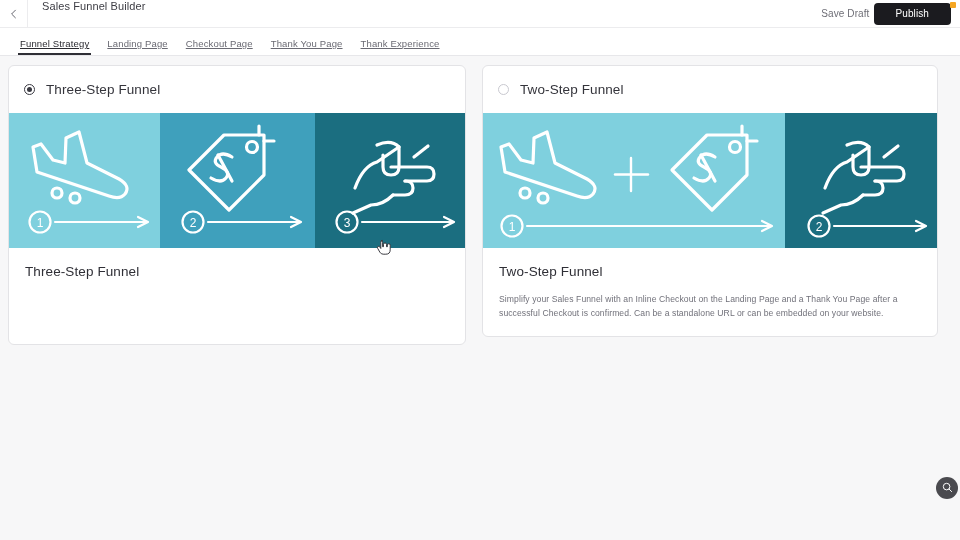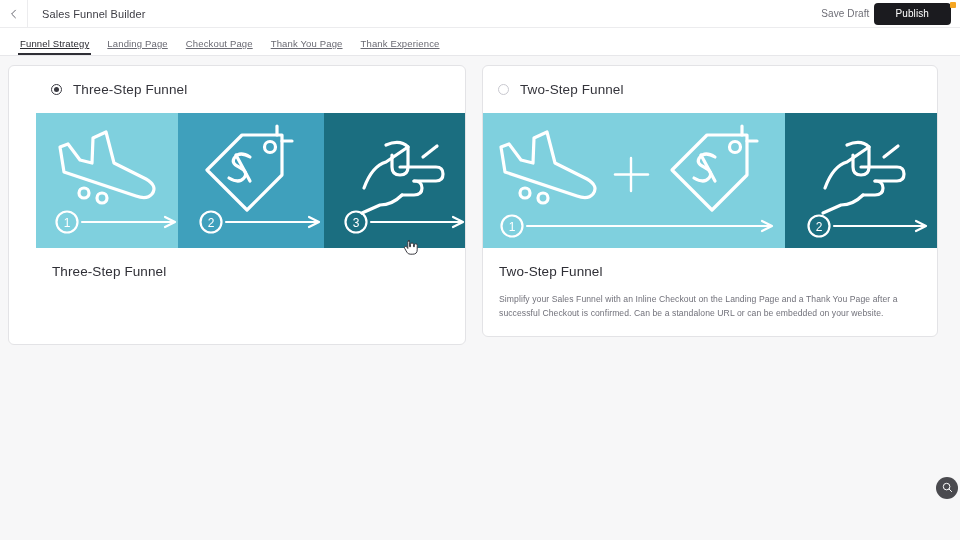--- a/index.html
+++ b/index.html
@@ -8,21 +8,21 @@
     background: #f7f7f8;
     font-family: "Liberation Sans", sans-serif;
     overflow: hidden;
   }
 
   
   .topbar {
     position: absolute; left: 0; top: 0; width: 960px; height: 28px;
     background: #ffffff;
     border-bottom: 1px solid #ececee;
-    display: flex; align-items: center;
+    display: flex; 
   }
   .back-btn {
     width: 28px; height: 27px;
     display: flex; align-items: center; justify-content: center;
     border-right: 1px solid #ececee;
     cursor: pointer;
   }
   .back-btn svg { display: block; }
   .app-title {
     margin-left: 14px;
@@ -73,21 +73,21 @@
   
   .content { position: absolute; left: 0; top: 56px; width: 960px; height: 484px; }
 
   .card {
     position: absolute; top: 9px;
     background: #ffffff;
     border: 1px solid #e3e3e6;
     border-radius: 6px;
     overflow: hidden;
   }
-  .card-a { left: 8px; width: 458px; height: 280px; padding-left: 27px; }
+  .card-a { left: 8px; width: 458px; height: 280px; }
   .card-b { left: 482px; width: 456px; height: 272px; }
 
   .card-head {
     height: 47px; display: flex; align-items: center;
     padding-left: 15px;
   }
   .radio {
     width: 11px; height: 11px; border-radius: 50%;
     border: 1px solid #9a9aa2; background: #fff;
     display: inline-flex; align-items: center; justify-content: center;

